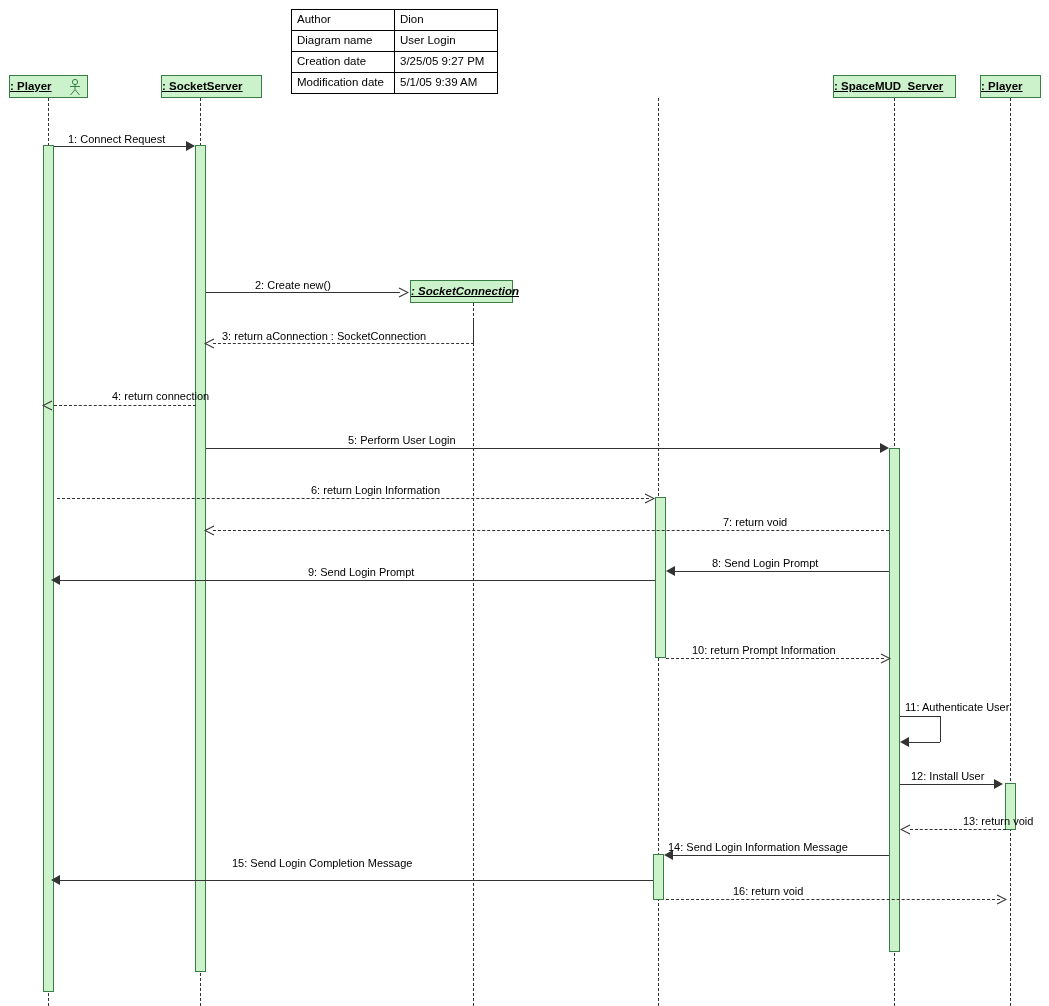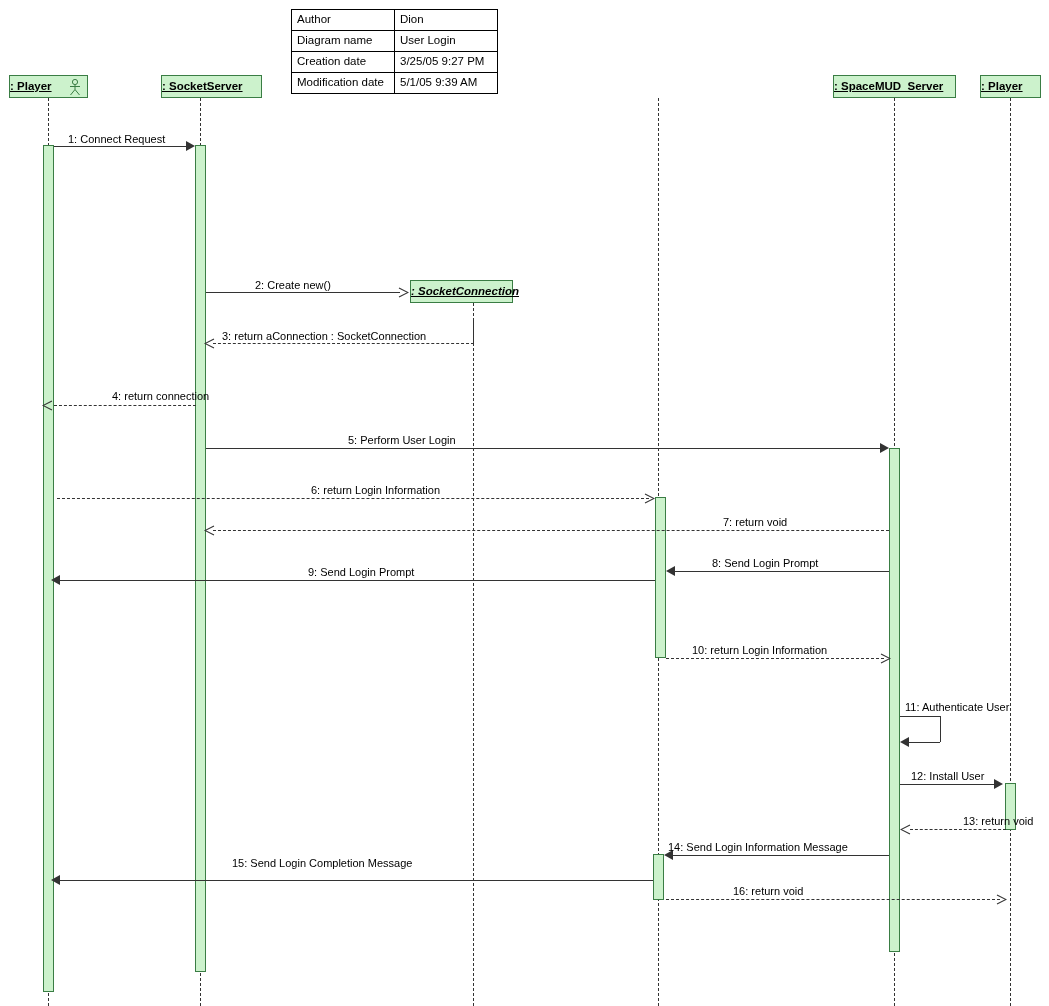--- a/index.html
+++ b/index.html
@@ -256,21 +256,21 @@
   <div class="msg-line" style="left:60px; top:580px; width:595px;"></div>
   <div class="arrow solid-left" style="left:51px; top:575px;"></div>
   <span class="lbl" style="left:308px; top:566px;">9: Send Login Prompt</span>
 
   <div class="msg-line dashed" style="left:666px; top:658px; width:218px;"></div>
   <div class="arrow open-right" style="left:880px; top:653px;">
     <svg width="11" height="11" viewBox="0 0 11 11">
         <polyline points="1,1 10,5.5 1,10" fill="none" stroke="#333" stroke-width="1.1"></polyline>
       </svg>
   </div>
-  <span class="lbl" style="left:692px; top:644px;">10: return Login Information</span>
+  <span class="lbl" style="left:692px; top:644px;">10: return Prompt Information</span>
 
   <div class="msg-line" style="left:900px; top:716px; width:40px;"></div>
   <div class="vline" style="left:940px; top:716px; height:26px;"></div>
   <div class="msg-line" style="left:909px; top:742px; width:31px;"></div>
   <div class="arrow solid-left" style="left:900px; top:737px;"></div>
   <span class="lbl" style="left:905px; top:701px;">11: Authenticate User</span>
 
   <div class="msg-line" style="left:900px; top:784px; width:96px;"></div>
   <div class="arrow solid-right" style="left:994px; top:779px;"></div>
   <span class="lbl" style="left:911px; top:770px;">12: Install User</span>

